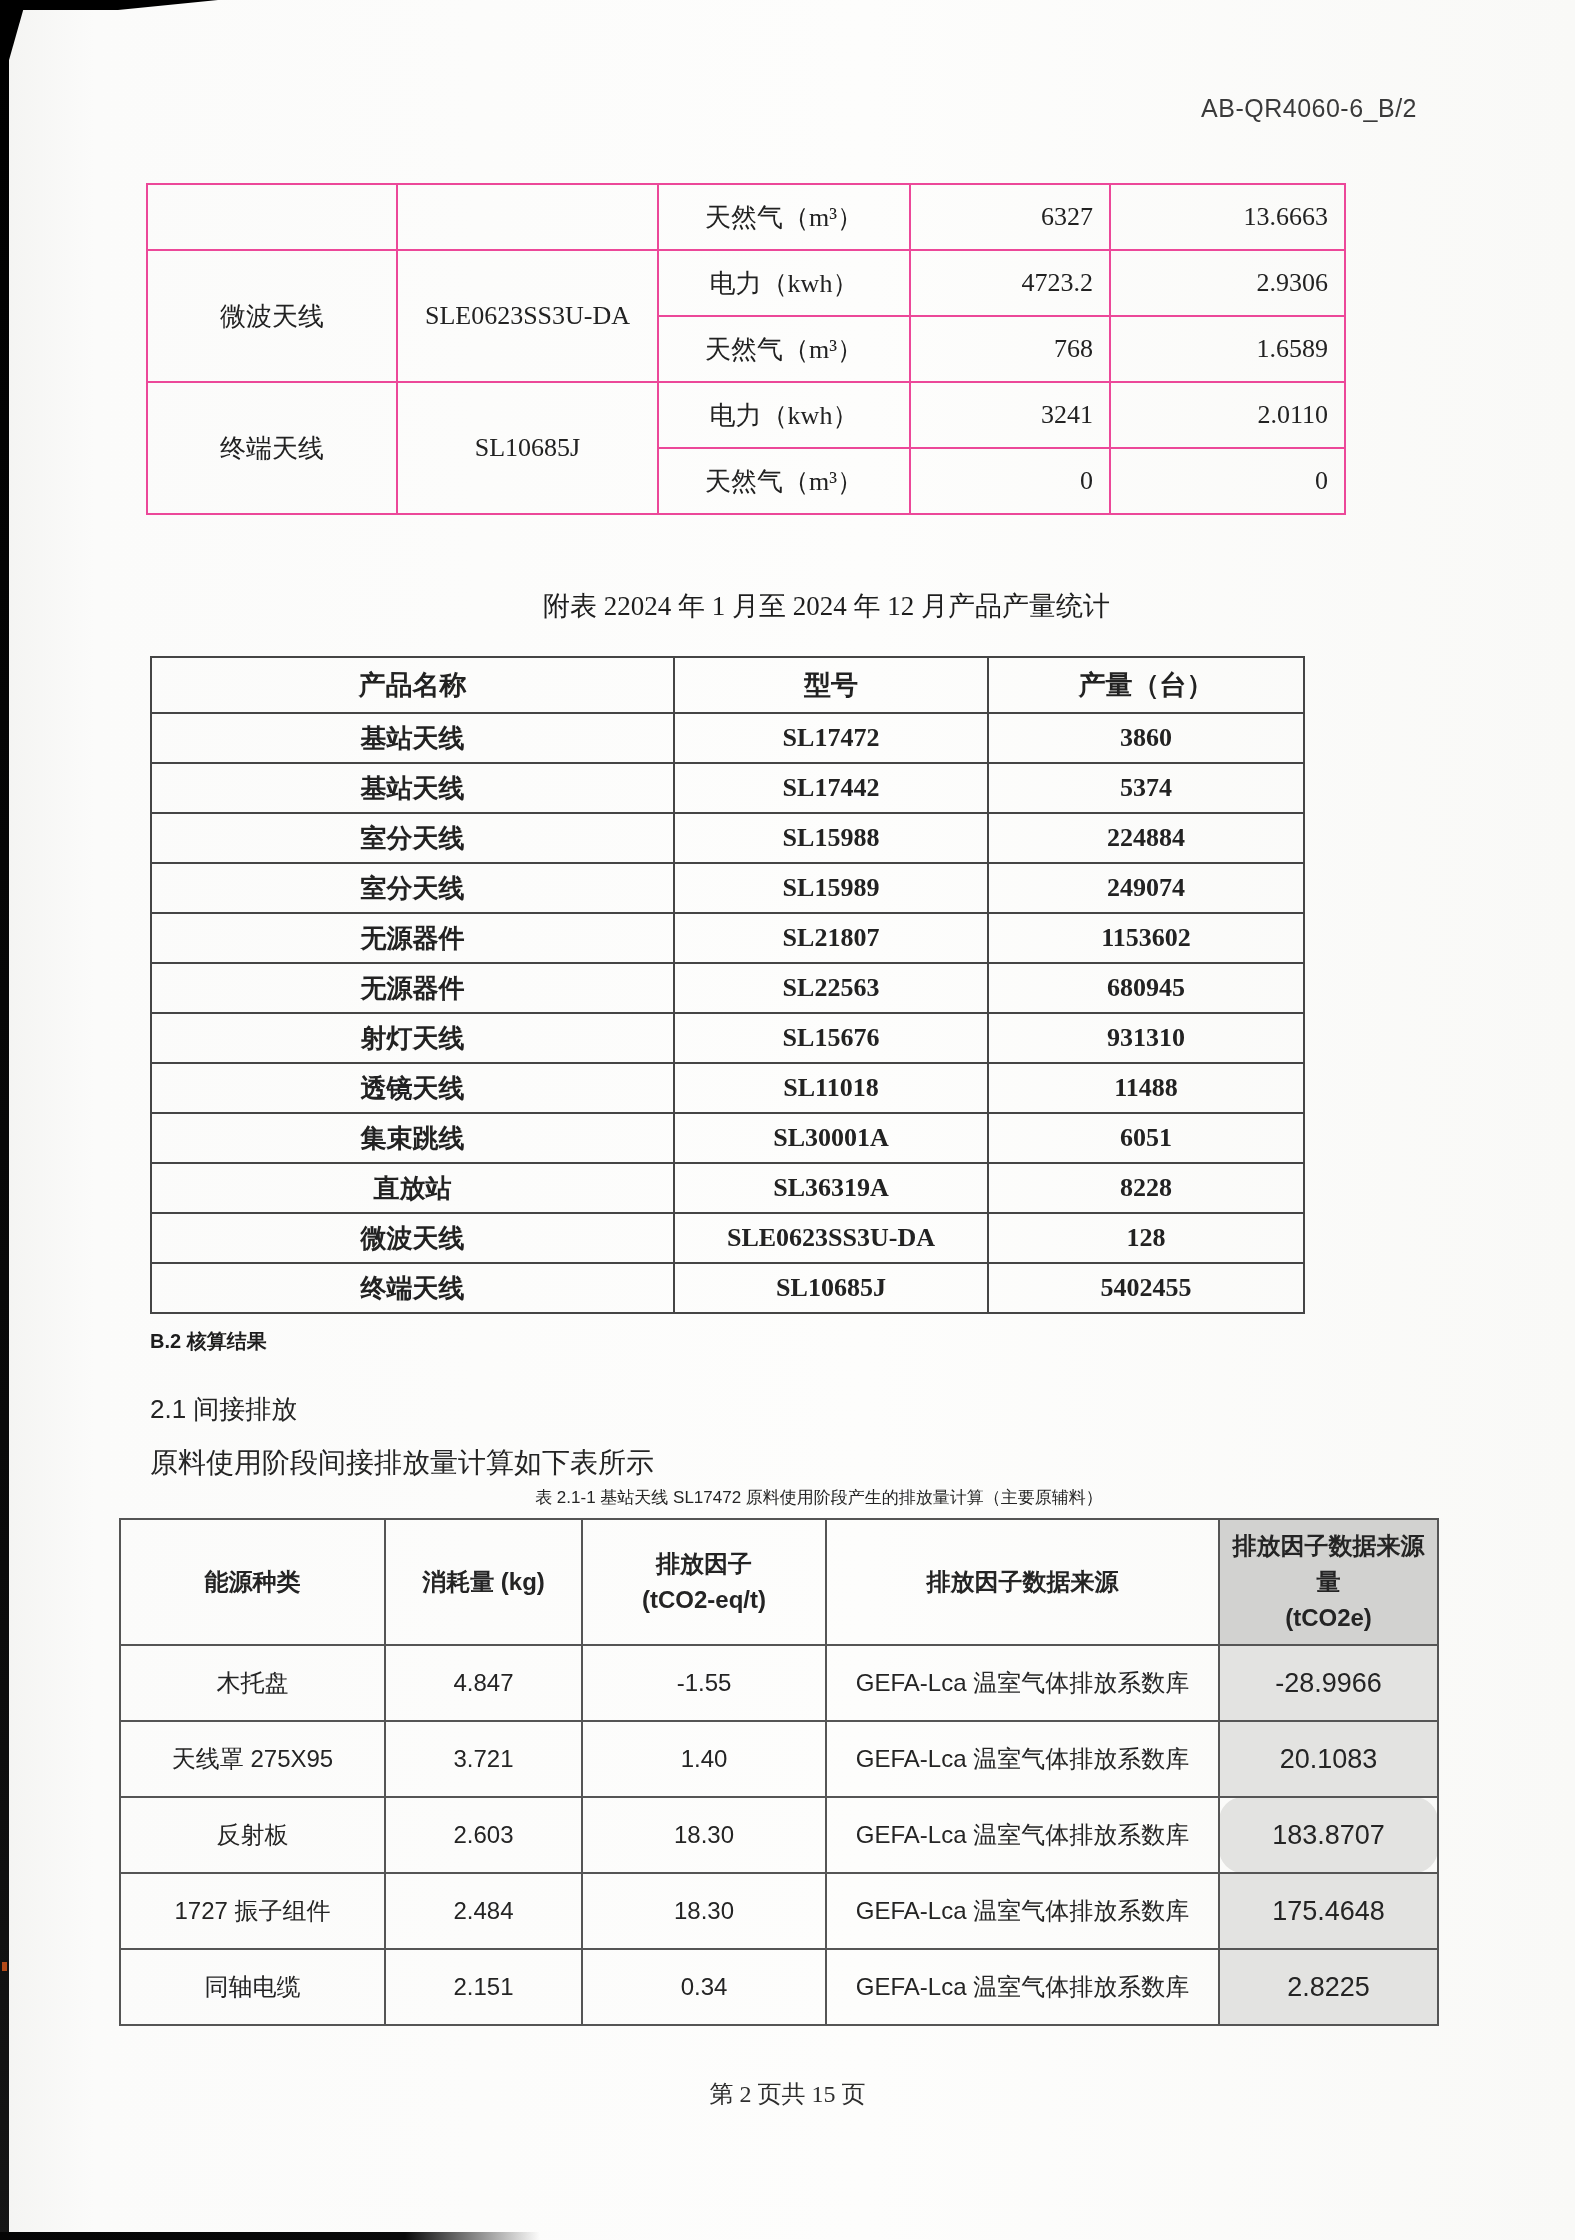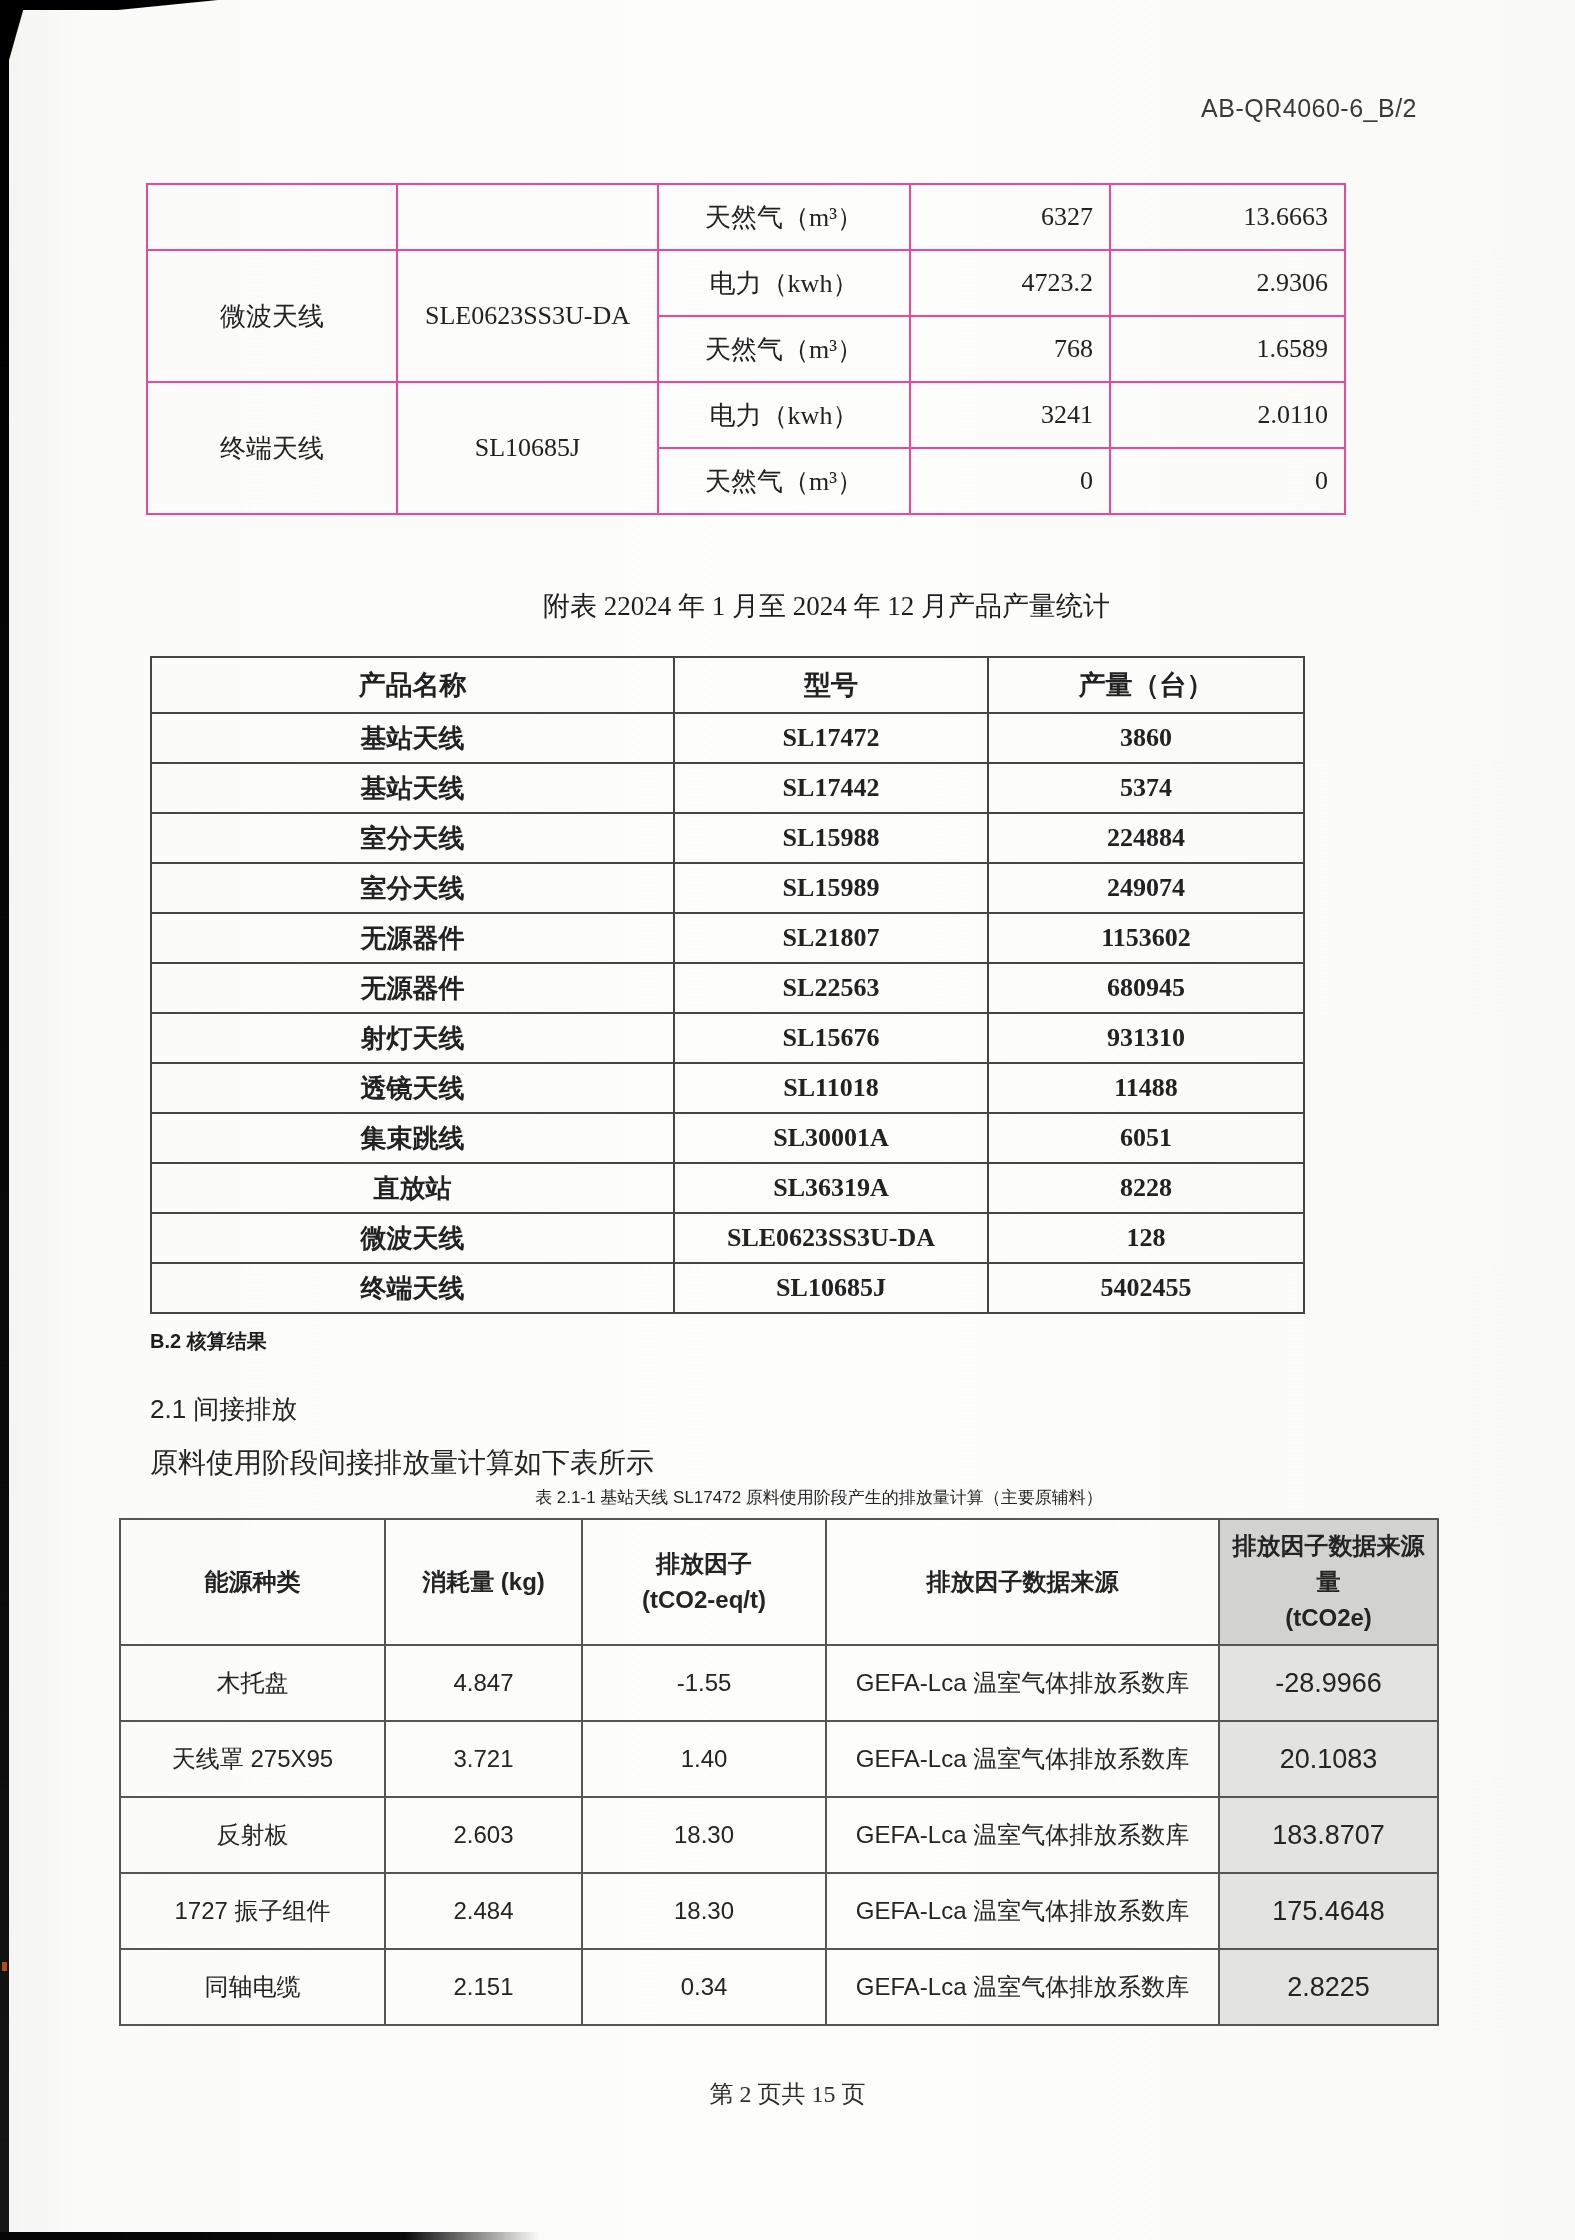--- a/index.html
+++ b/index.html
@@ -243,21 +243,21 @@
           <td>3.721</td>
           <td>1.40</td>
           <td>GEFA-Lca 温室气体排放系数库</td>
           <td class="c-result" style="background: rgb(227, 227, 225);">20.1083</td>
         </tr>
         <tr>
           <td>反射板</td>
           <td>2.603</td>
           <td>18.30</td>
           <td>GEFA-Lca 温室气体排放系数库</td>
-          <td class="c-result" style="background: rgb(227, 227, 225);">183.8707</td>
+          <td class="c-result" style="background: rgb(227, 227, 225); border-radius: 24px;">183.8707</td>
         </tr>
         <tr>
           <td>1727 振子组件</td>
           <td>2.484</td>
           <td>18.30</td>
           <td>GEFA-Lca 温室气体排放系数库</td>
           <td class="c-result" style="background: rgb(227, 227, 225);">175.4648</td>
         </tr>
         <tr>
           <td>同轴电缆</td>

